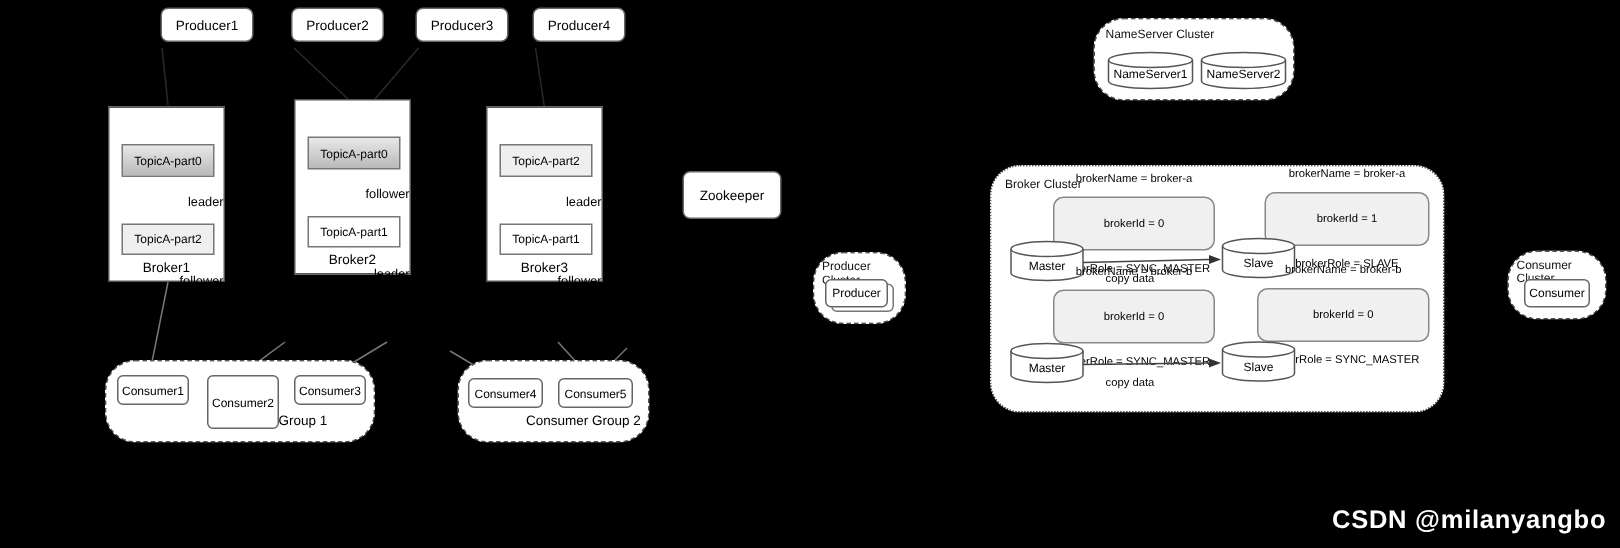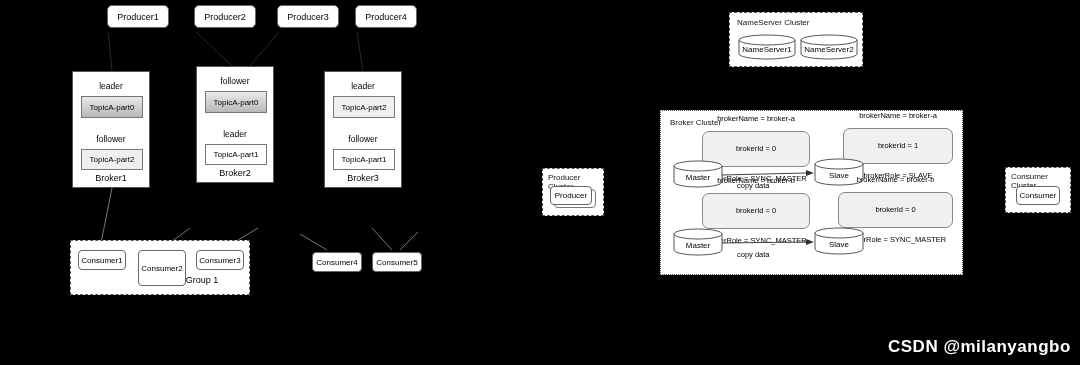--- a/index.html
+++ b/index.html
@@ -4,29 +4,29 @@
 <style>
   html,body{margin:0;padding:0;background:#000;}
   body{width:1080px;height:365px;position:relative;overflow:hidden;
        font-family:"Liberation Sans",sans-serif;color:#000;}
   .canvas{position:absolute;inset:0;}
   .node{position:absolute;box-sizing:border-box;background:#fff;border:1px solid #666;
         display:flex;align-items:center;justify-content:center;text-align:center;}
   .rnd{border-radius:5px;}
   .producer{font-size:9px;margin-left:28px;}
   .cluster{position:absolute;box-sizing:border-box;background:#fff;
-           border:1px dashed #555;border-radius:0;padding-left:20px;}
+           border:1px dashed #555;border-radius:20px;padding-left:20px;}
   .clusterTitle{position:absolute;font-size:8px;color:#111;}
   .brokerBox{position:absolute;box-sizing:border-box;background:#fff;border:1px solid #555;}
   .part{position:absolute;box-sizing:border-box;display:flex;align-items:center;
         justify-content:center;font-size:8px;border:1px solid #777;}
   .part.grad{background:linear-gradient(#e8e8e8,#b9b9b9);}
   .part.light{background:#efefef;}
   .part.plain{background:#fff;}
-  .roleLbl{position:absolute;font-size:8.5px;text-align:center;width:100%;}
+  .roleLbl{position:absolute;font-size:8.5px;text-align:right;width:100%;margin-top:48px;}
   .brokerName{position:absolute;font-size:9px;text-align:center;width:100%;}
   .callout{position:absolute;box-sizing:border-box;background:#f0f0f0;border:1px solid #888;
            border-radius:7px;font-size:7.5px;line-height:1.35;display:flex;
            align-items:center;justify-content:center;text-align:center;white-space:pre;}
   .cyl{position:absolute;}
   .cylTxt{position:absolute;font-size:8px;width:100%;text-align:center;}
   .copy{position:absolute;font-size:7.5px;}
   .consumer{position:absolute;box-sizing:border-box;background:#fff;border:1px solid #666;
             border-radius:4px;font-size:8px;display:flex;align-items:center;justify-content:center;}
   .groupTitle{position:absolute;font-size:9px;width:100%;text-align:center;}
@@ -87,20 +87,23 @@
   </div>
 
   <div class="brokerBox" style="left:324px;top:71px;width:78px;height:117px;">
     <div class="roleLbl" style="top:9px;">leader</div>
     <div class="part light" style="left:8px;top:24px;width:62px;height:22px;">TopicA-part2</div>
     <div class="roleLbl" style="top:62px;">follower</div>
     <div class="part plain" style="left:8px;top:77px;width:62px;height:21px;">TopicA-part1</div>
     <div class="brokerName" style="top:101px;">Broker3</div>
   </div>
 
+  <div class="node rnd" style="left:455px;top:114px;width:66px;height:32px;font-size:9px;">
+    <span>Zookeeper</span>
+  </div>
 
   <div class="cluster" style="left:729px;top:12px;width:134px;height:55px;">
     <div class="clusterTitle" style="left:7px;top:5px;">NameServer Cluster</div>
   </div>
   <div class="cyl" style="left:738px;top:34px;width:58px;height:26px;">
     <svg width="58" height="26" viewBox="0 0 58 26">
       <path d="M1 6 a28 5 0 0 1 56 0 v14 a28 5 0 0 1 -56 0 z" fill="#fff" stroke="#555" stroke-width="1"></path>
       <path d="M1 6 a28 5 0 0 0 56 0" fill="none" stroke="#555" stroke-width="1"></path>
     </svg>
     <div class="cylTxt" style="top:11px;">NameServer1</div>
@@ -205,20 +208,23 @@
   <div class="consumer" style="left:78px;top:250px;width:48px;height:20px;">
     <span>Consumer1</span>
   </div>
   <div class="consumer" style="left:138px;top:250px;width:48px;height:36px;">
     <span>Consumer2</span>
   </div>
   <div class="consumer" style="left:196px;top:250px;width:48px;height:20px;">
     <span>Consumer3</span>
   </div>
 
+  <div class="cluster" style="left:305px;top:240px;width:128px;height:55px;">
+    <div class="groupTitle" style="top:34px;">Consumer  Group 2</div>
+  </div>
   <div class="consumer" style="left:312px;top:252px;width:50px;height:20px;">
     <span>Consumer4</span>
   </div>
   <div class="consumer" style="left:372px;top:252px;width:50px;height:20px;">
     <span>Consumer5</span>
   </div>
 
   <div class="watermark" style="left:888px;top:337px;">CSDN @milanyangbo</div>
 
 </div>

